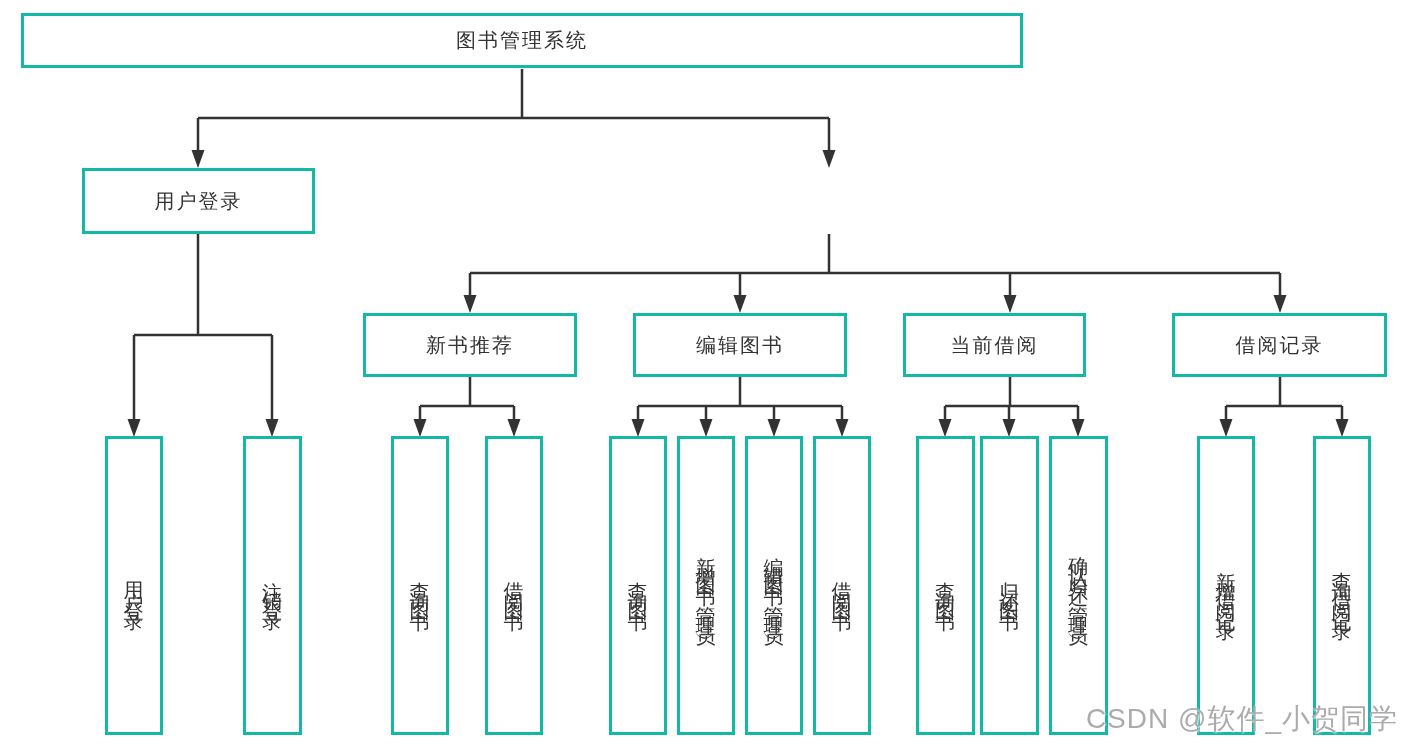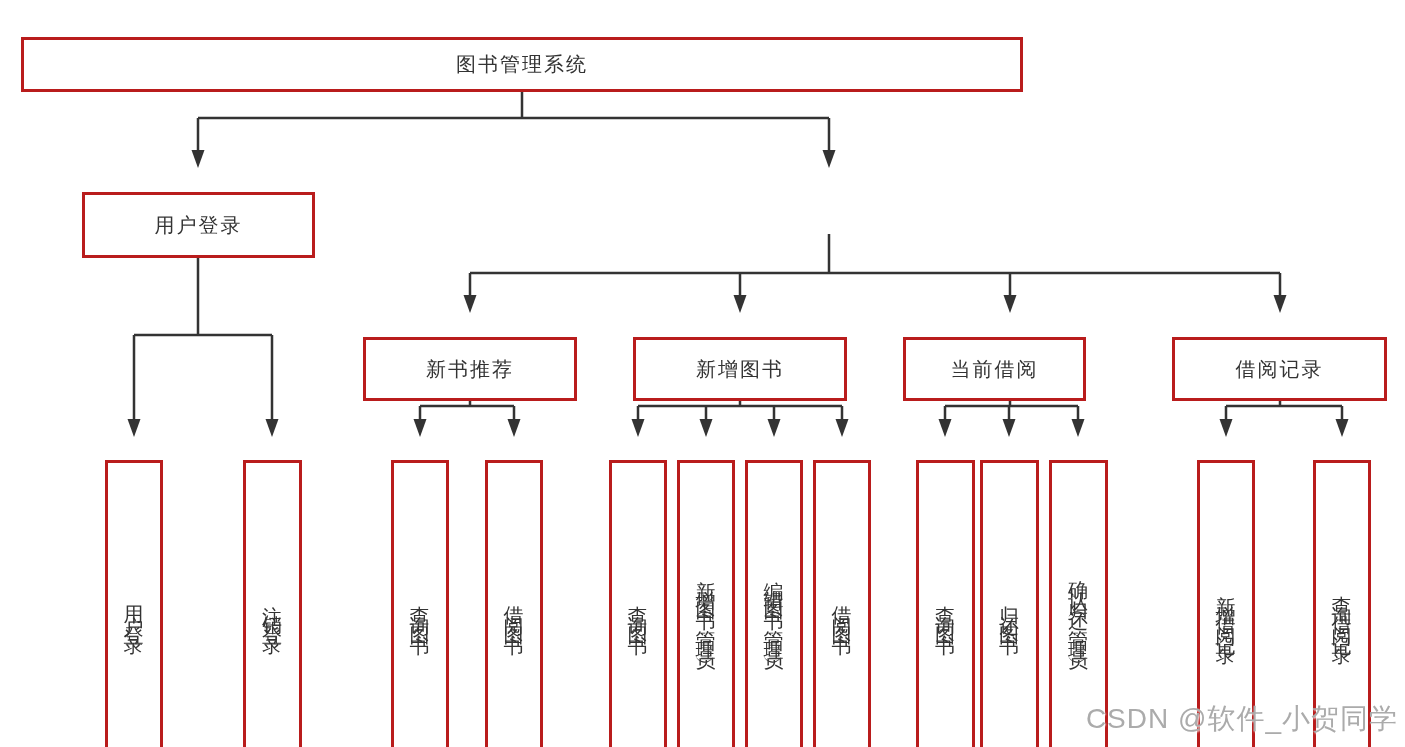--- a/index.html
+++ b/index.html
@@ -7,26 +7,25 @@
     position:relative;
     width:1405px;height:747px;
     background:#ffffff;
     font-family:"Liberation Sans","DejaVu Sans",sans-serif;
     overflow:hidden;
   }
   #connectors{position:absolute;left:0;top:0;width:1405px;height:747px;z-index:1;}
   .box{
     position:absolute;
     box-sizing:border-box;
-    border:3px solid #b91c1c;
+    border:3px solid #14b8a6;
     background:#ffffff;
     color:#333333;
     display:flex;align-items:center;justify-content:center;
     z-index:2;
-    margin-top:24px;
   }
   .box-h{font-size:20px;letter-spacing:2px;white-space:nowrap;}
   .leaf .v-text{
     writing-mode:vertical-rl;
     text-orientation:mixed;
     font-size:20px;
     line-height:1.1;
     letter-spacing:10px;
     color:#333333;
   }
@@ -91,21 +90,21 @@
   </div>
 
   <div class="box box-h" style="left:82px;top:168px;width:233px;height:66px;">
     <span>用户登录</span>
   </div>
 
   <div class="box box-h" style="left:363px;top:313px;width:214px;height:64px;">
     <span>新书推荐</span>
   </div>
   <div class="box box-h" style="left:633px;top:313px;width:214px;height:64px;">
-    <span>新增图书</span>
+    <span>编辑图书</span>
   </div>
   <div class="box box-h" style="left:903px;top:313px;width:183px;height:64px;">
     <span>当前借阅</span>
   </div>
   <div class="box box-h" style="left:1172px;top:313px;width:215px;height:64px;">
     <span>借阅记录</span>
   </div>
 
   <div class="box leaf" style="left:105px;top:436px;width:58px;height:299px;">
     <span class="v-text">用户登录</span>

